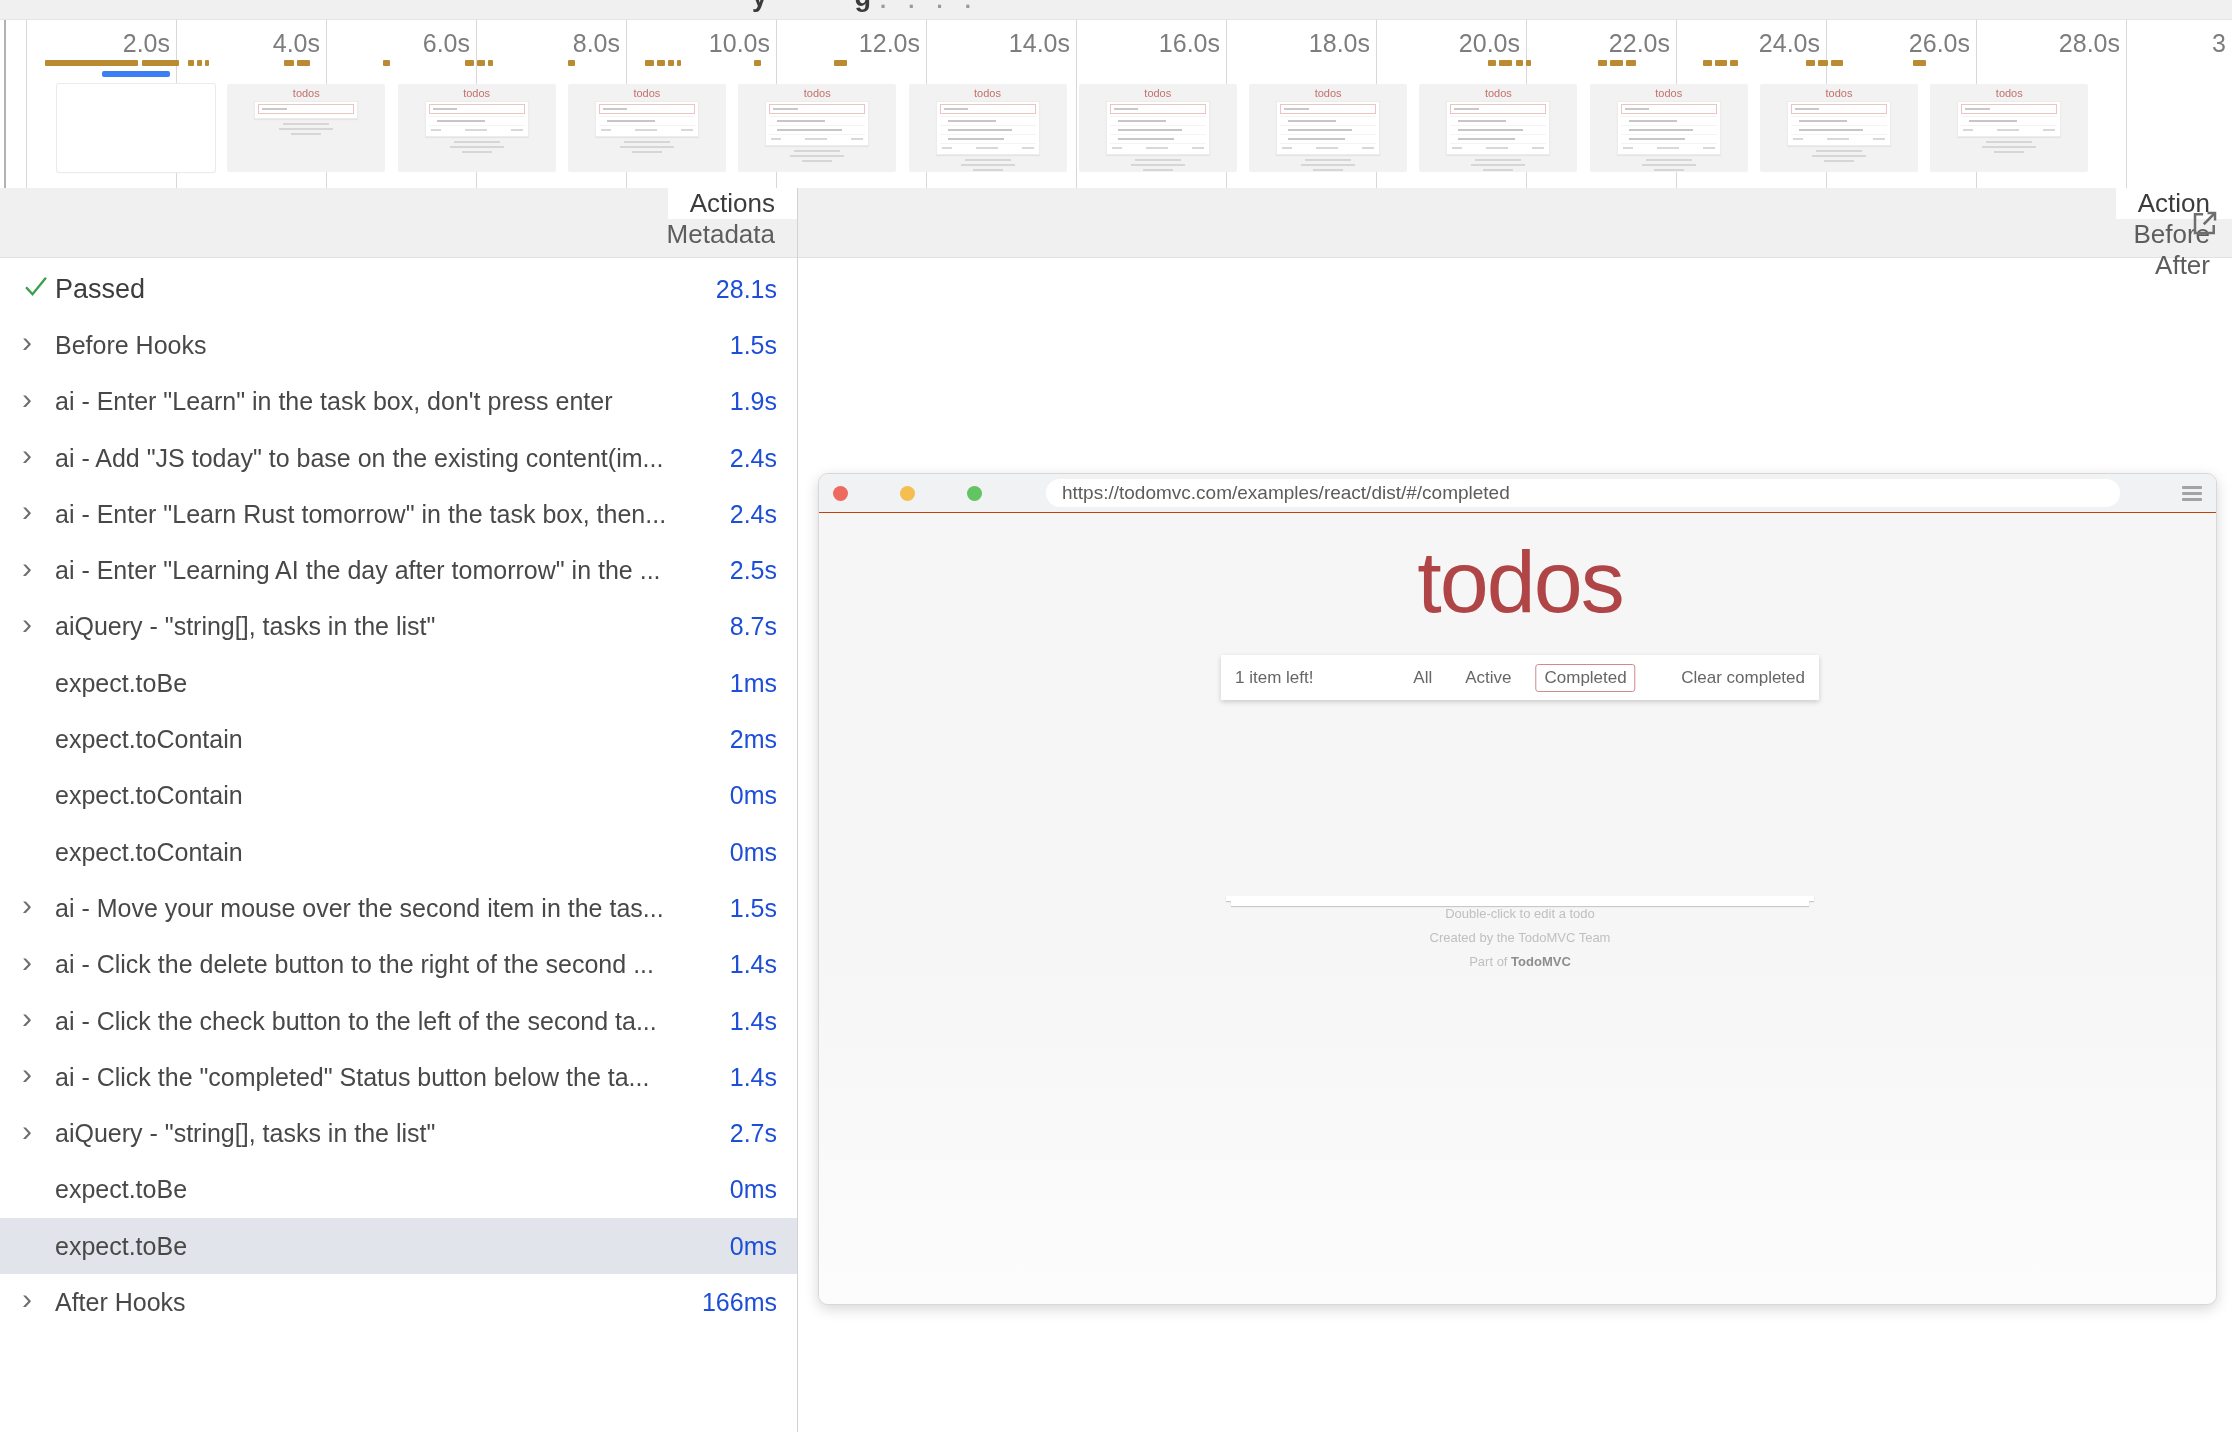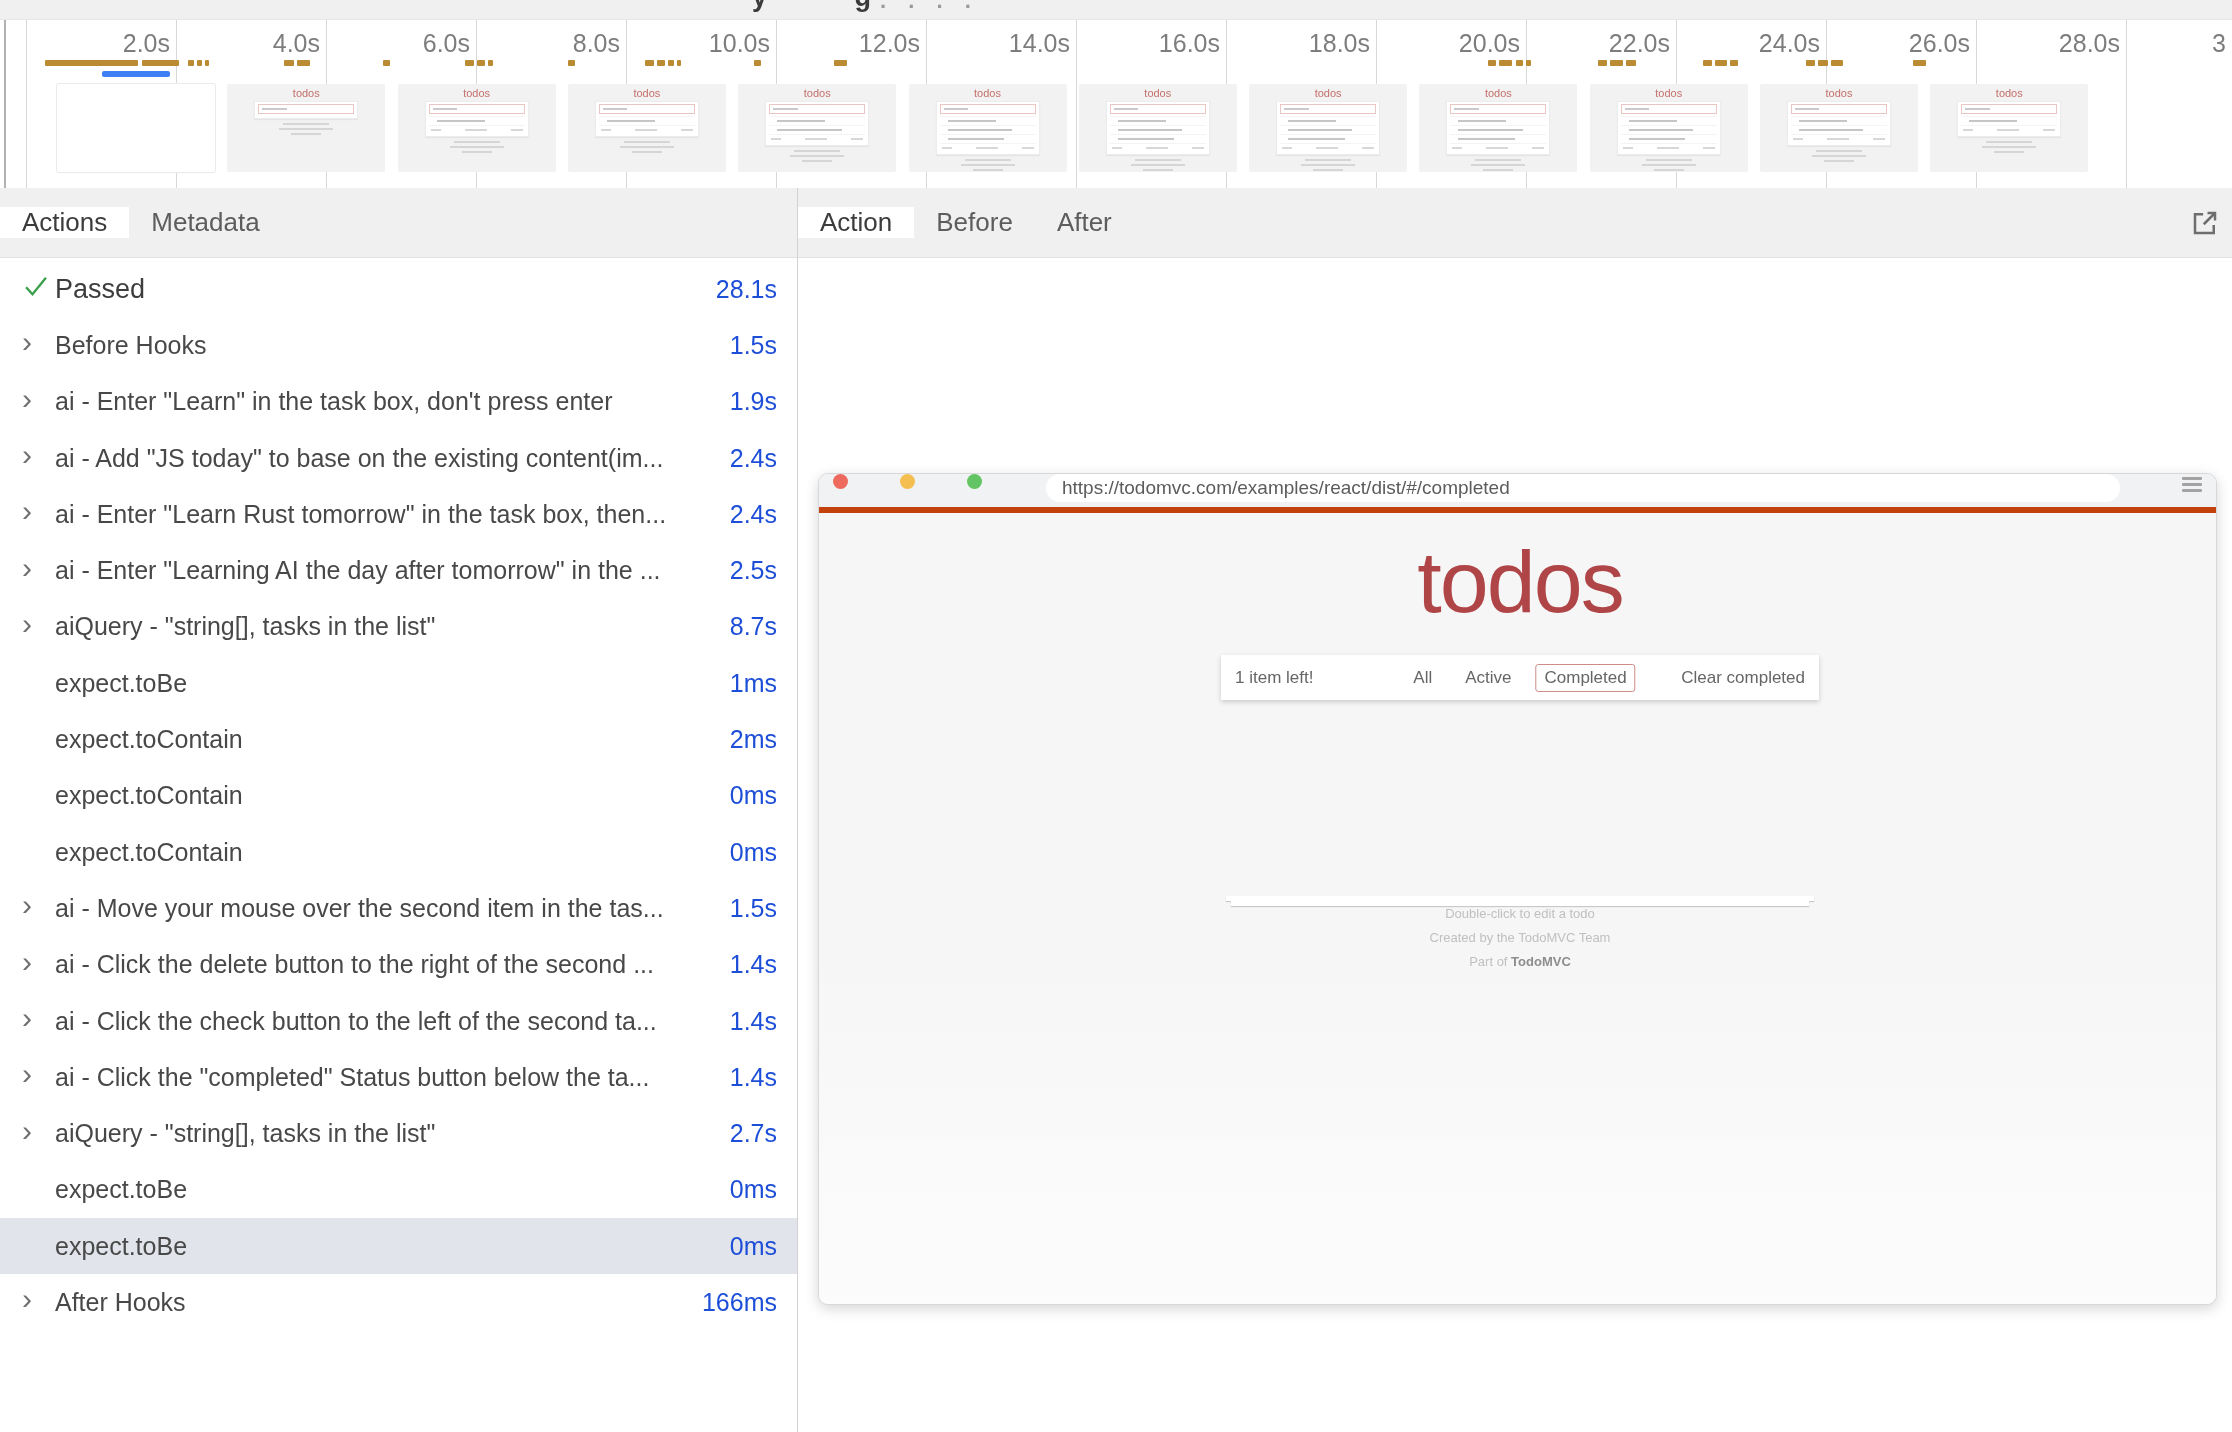--- a/index.html
+++ b/index.html
@@ -31,37 +31,37 @@
   .t-foot{height:8px;border-top:1px solid #f4f4f4;display:flex;align-items:center;justify-content:space-between;padding:0 2px;}
   .t-foot i{display:block;height:2px;background:#d8d8d8;}
   .t-info{margin-top:4px;}
   .t-info i{display:block;height:2px;background:#d6d6d6;margin:0 auto 3px;}
   
   .left-edge{position:absolute;left:4px;top:20px;bottom:0;width:2px;background:#b2b2b2;}
   .v-divider{position:absolute;left:797px;top:188px;bottom:0;width:1px;background:#d2d2d2;}
   .left-panel{position:absolute;left:0;top:188px;width:797px;bottom:0;background:#fff;overflow:hidden;}
   .right-panel{position:absolute;left:798px;top:188px;right:0;bottom:0;background:#fff;overflow:hidden;}
   .tabbar{position:absolute;left:0;top:0;right:0;height:69px;background:#f0f0f0;border-bottom:1px solid #e2e2e2;
-          display:flex;align-items:center;font-size:26px;color:#5d5d5d;}
+          display:flex;align-items:flex-end;font-size:26px;color:#5d5d5d;flex-direction:column;}
   .tab{display:flex;align-items:center;padding:0 22px;cursor:default;}
   .tab.active{background:#fff;color:#3c3c3c;}
   .ext-icon{position:absolute;right:12px;top:20px;width:30px;height:30px;}
   
   .alist{position:absolute;left:0;top:73px;right:0;}
   .arow{height:56.3px;display:flex;align-items:center;padding:0 20px 0 22px;font-size:25px;color:#484848;}
   .arow.selected{background:#e2e4eb;}
   .chev{width:33px;flex:none;font-size:30px;color:#6f6f6f;line-height:1;transform:translateY(-3px);}
   .check-ic{width:33px;flex:none;}
   .albl{flex:1;white-space:nowrap;overflow:hidden;margin-right:6px;}
   .arow.status .albl{font-size:27px;color:#3d3d3d;}
   .adur{flex:none;color:#1d4ed8;}
   
   .window{position:absolute;left:20px;top:285px;width:1397px;height:830px;background:#f7f7f7;
           border:1px solid #d8d8d8;border-radius:10px;box-shadow:0 4px 14px rgba(0,0,0,.16);overflow:hidden;}
-  .chrome{height:39px;background:#f1f2f4;border-bottom:6px solid #c2410c;display:flex;align-items:flex-start;
+  .chrome{height:39px;background:#f1f2f4;border-bottom:1px solid #c2410c;display:flex;align-items:center;
           padding:0 14px;box-sizing:border-box;gap:48px;}
   .dot{width:15px;height:15px;border-radius:50%;margin-right:4px;flex:none;}
   .urlbar{flex:1;height:28px;background:#fff;border-radius:14px;margin-left:12px;display:flex;align-items:center;
           padding:0 16px;font-size:19px;color:#5c5c5c;min-width:0;white-space:nowrap;overflow:hidden;}
   .menu-ic{width:20px;margin-left:14px;flex:none;}
   .menu-ic i{display:block;height:3px;background:#a3a3a3;margin:3px 0;border-radius:1px;}
   .apparea{position:relative;height:791px;background:linear-gradient(180deg,#f6f6f6 0%,#f6f6f6 55%,#fcfcfc 100%);}
   .app-title{position:absolute;left:402px;top:18px;width:598px;text-align:center;font-size:88px;font-weight:100;
              color:#b04547;letter-spacing:-2px;}
   .card{position:absolute;left:402px;top:142px;width:598px;background:#fff;box-shadow:0 2px 5px rgba(0,0,0,.18);}

